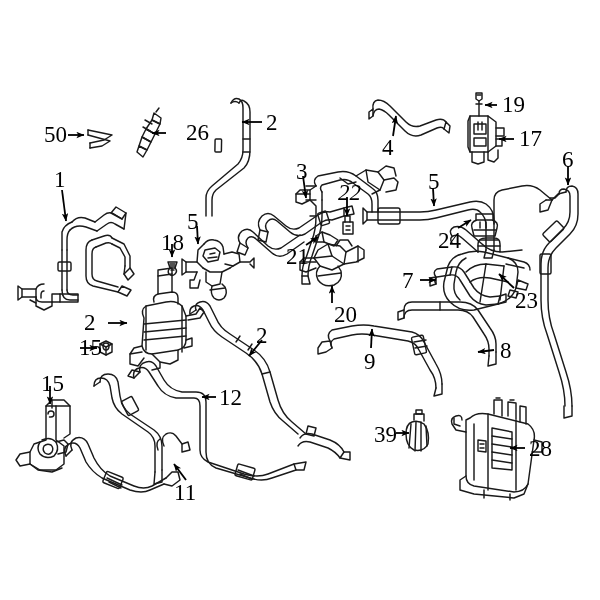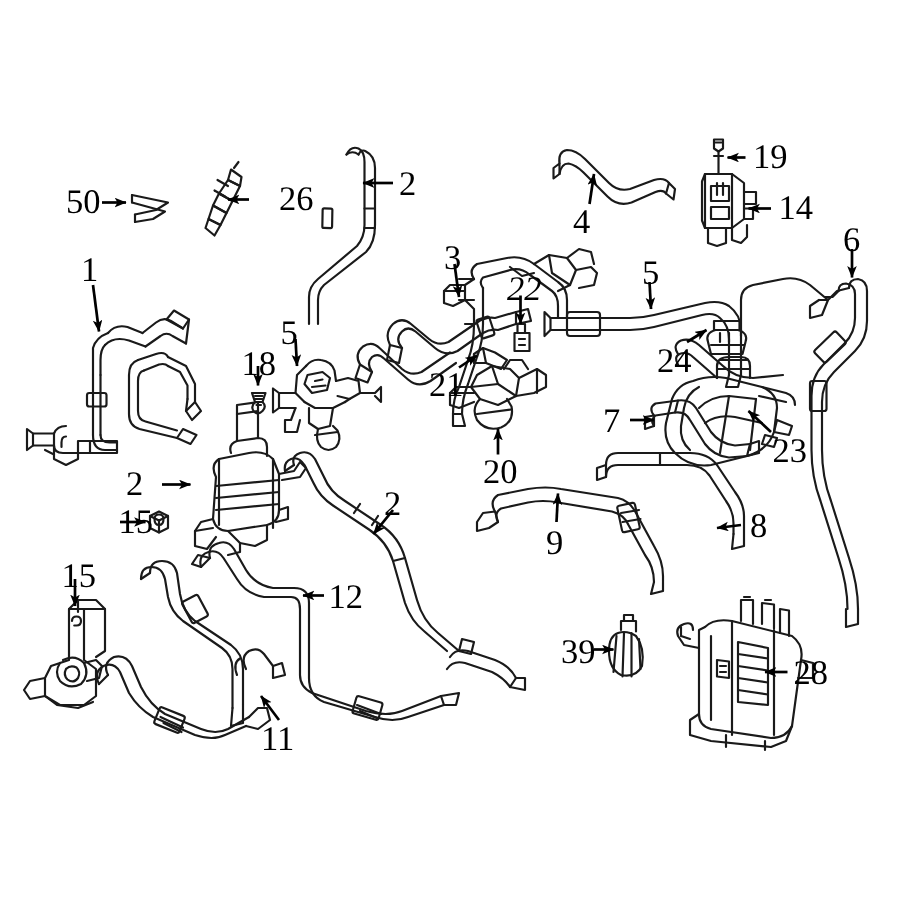--- a/index.html
+++ b/index.html
@@ -467,24 +467,24 @@
   <div class="callout" style="left:402px; top:269px;">7</div>
   <div class="callout" style="left:500px; top:339px;">8</div>
   <div class="callout" style="left:364px; top:350px;">9</div>
   <div class="callout" style="left:256px; top:324px;">2</div>
   <div class="callout" style="left:174px; top:481px;">11</div>
   <div class="callout" style="left:219px; top:386px;">12</div>
   <div class="callout" style="left:41px;  top:372px;">15</div>
   <div class="callout" style="left:84px;  top:311px;">2</div>
   <div class="callout" style="left:79px;  top:336px;">15</div>
   <div class="callout" style="left:187px; top:210px;">5</div>
-  <div class="callout" style="left:519px; top:127px;">14</div>
+  <div class="callout" style="left:519px; top:127px;">17</div>
   <div class="callout" style="left:161px; top:231px;">18</div>
   <div class="callout" style="left:502px; top:93px;">19</div>
-  <div class="callout" style="left:322px; top:303px;">20</div>
+  <div class="callout" style="left:334px; top:303px;">20</div>
   <div class="callout" style="left:286px; top:245px;">21</div>
   <div class="callout" style="left:338px; top:181px;font-style:italic;">22</div>
   <div class="callout" style="left:515px; top:289px;">23</div>
   <div class="callout" style="left:438px; top:229px;">24</div>
   <div class="callout" style="left:374px; top:423px;">39</div>
   <div class="callout" style="left:170px; top:121px;margin-left:16px;">26</div>
   <div class="callout" style="left:44px;  top:123px;">50</div>
   <div class="callout" style="left:529px; top:437px;">28</div>
 
 </div>

